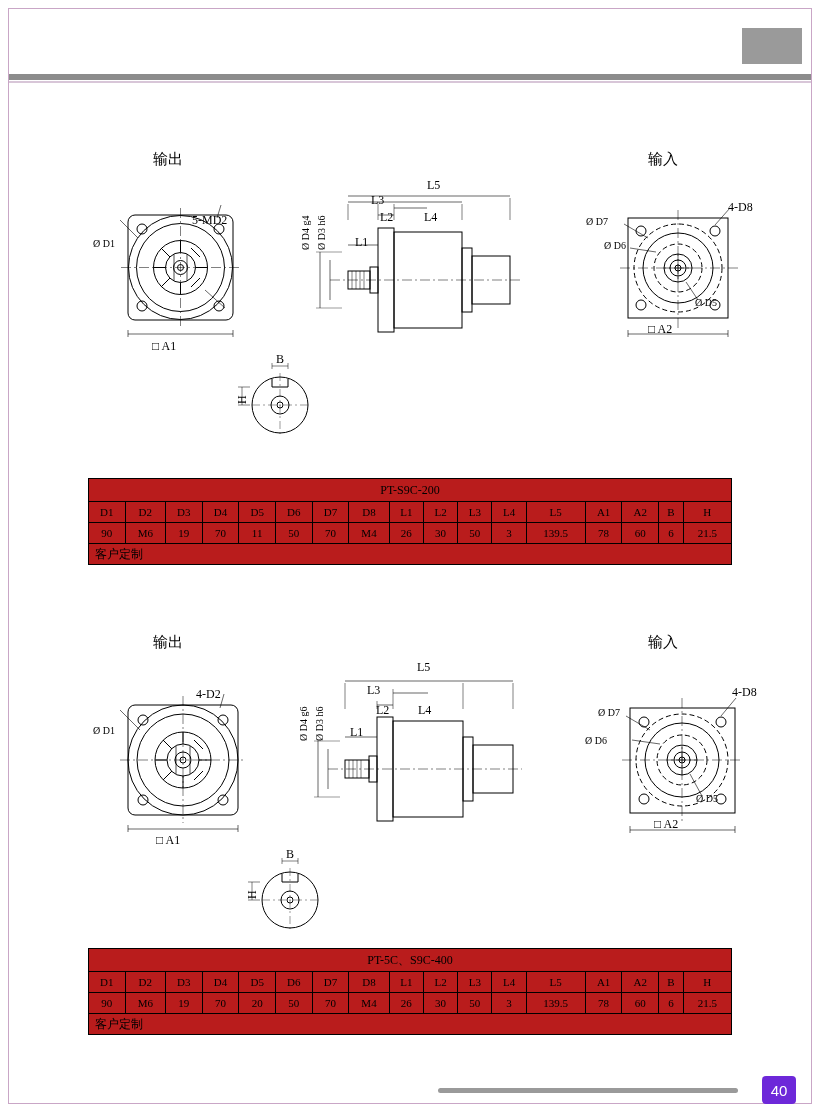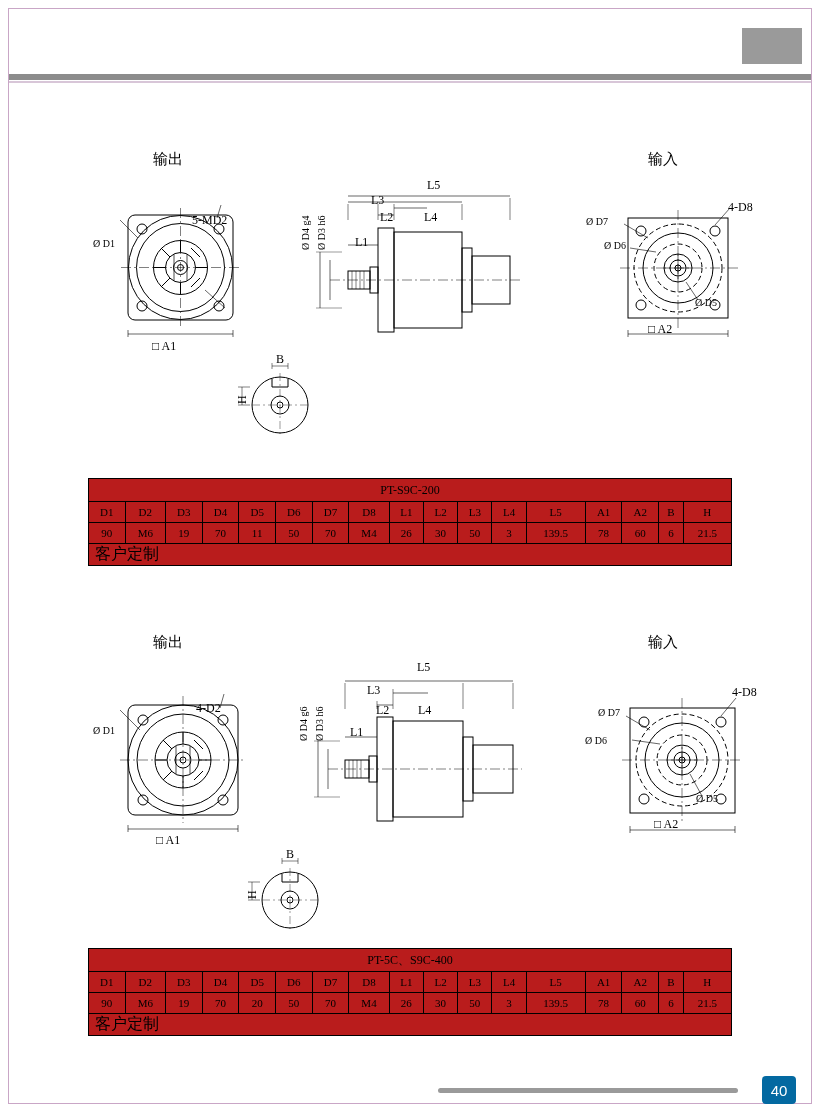--- a/index.html
+++ b/index.html
@@ -43,30 +43,30 @@
     font-family:"Liberation Serif",serif;
     background:#b91c1c;
   }
   .spec-table td{
     border:1px solid #000;
     text-align:center;
     height:20px;
     padding:0 2px;
   }
   .spec-table td.title{height:22px;font-size:12px;}
-  .spec-table td.note{text-align:left;padding-left:6px;font-family:"DejaVu Sans",sans-serif;font-size:16px;}
+  .spec-table td.note{text-align:left;padding-left:6px;font-family:"DejaVu Sans",sans-serif;font-size:12px;}
 
   
   .footer-bar{
     position:absolute;left:438px;top:1088px;width:300px;height:5px;
     background:#9a9a9a;border-radius:3px;
   }
   .page-num{
     position:absolute;right:24px;top:1076px;width:34px;height:28px;
-    background:#0369a1;border-radius:4px;color:#fff;
+    background:#6d28d9;border-radius:4px;color:#fff;
     font-size:15px;font-family:"Liberation Sans",sans-serif;
     display:flex;align-items:center;justify-content:center;
   }
 </style>
 </head>
 <body>
 
 <div class="page-frame"></div>
 <div class="top-tab"></div>
 <div class="top-rule"></div>
@@ -253,21 +253,21 @@
       <path d="M93 52 L93 64 M93 96 L93 108 M65 80 L77 80 M109 80 L121 80"></path>
       <path d="M73 60 L82 69 M104 60 L113 69 M73 100 L82 91 M104 100 L113 91"></path>
       <path d="M86 66 L86 94 M100 66 L100 94" stroke-width="0.7"></path>
       <path d="M93 16 L93 143 M30 80 L156 80" stroke-width="0.5" stroke-dasharray="10,3,2,3"></path>
       <path d="M30 30 L50 50" stroke-width="0.6"></path>
       <path d="M130 28 L134 14" stroke-width="0.6"></path>
       <path d="M38 145 L38 152 M148 145 L148 152 M38 149 L148 149" stroke-width="0.6"></path>
     </g>
   </svg>
   <div class="dim" style="left:93px;top:100px;">Ø D1</div>
-  <div class="dim" style="left:196px;top:76px;font-size:12px;">4-D2</div>
+  <div class="dim" style="left:196px;top:62px;font-size:12px;">4-D2</div>
   <div class="dim" style="left:156px;top:208px;font-size:12px;">□ A1</div>
 
   <svg width="280" height="200" style="position:absolute;left:290px;top:50px;">
     <g stroke="#000" fill="none" stroke-width="1">
       <rect x="55" y="85" width="24" height="18"></rect>
       <path d="M59 85 L59 103 M63 85 L63 103 M67 85 L67 103 M71 85 L71 103" stroke-width="0.5"></path>
       <rect x="79" y="81" width="8" height="26"></rect>
       <rect x="87" y="42" width="16" height="104"></rect>
       <rect x="103" y="46" width="70" height="96"></rect>
       <rect x="173" y="62" width="10" height="64"></rect>

